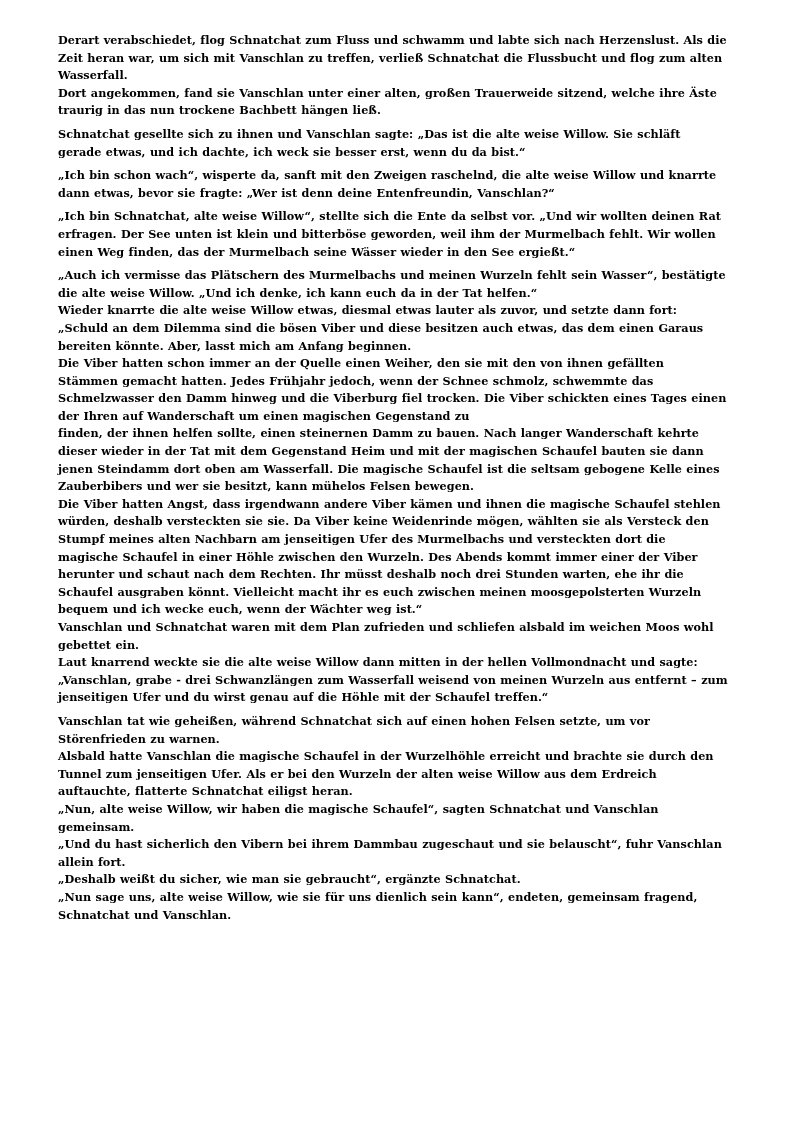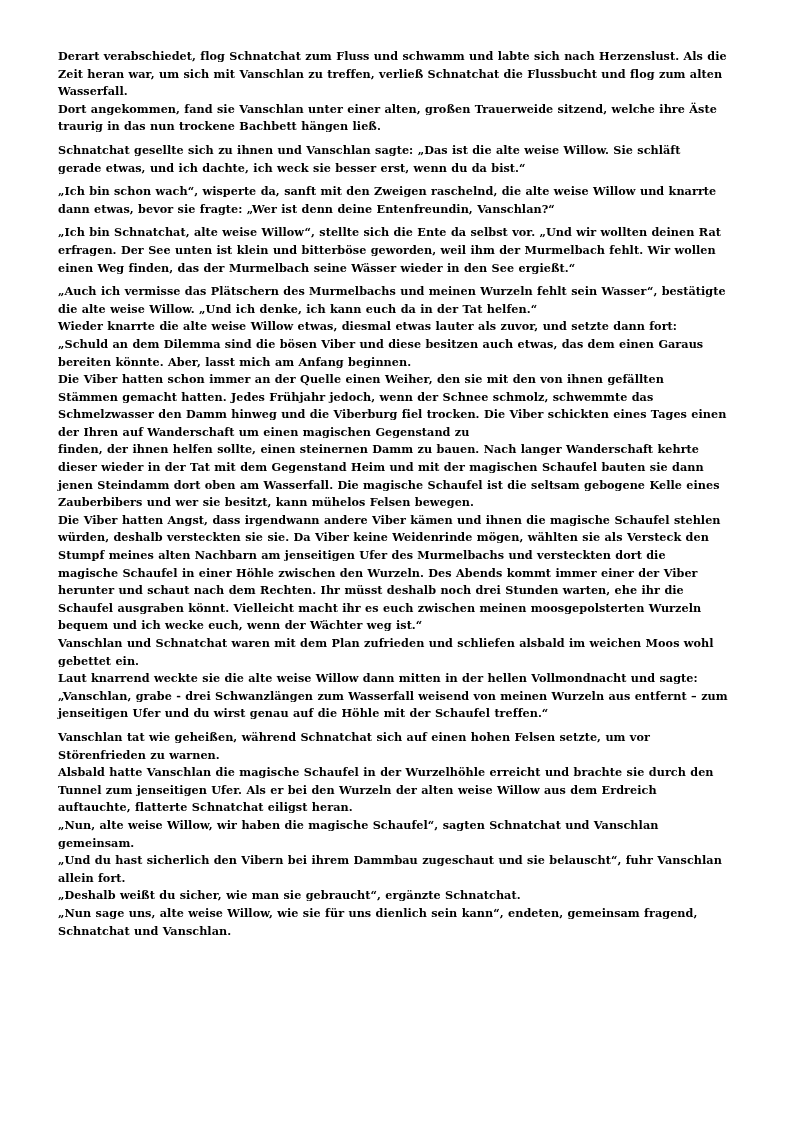--- a/index.html
+++ b/index.html
@@ -20,21 +20,21 @@
     left: 0;
     top: 0;
     width: 794px;
     height: 1123px;
     background: #ffffff;
   }
 
   .text-block {
     position: absolute;
     left: 58px;
-    top: 48px;
+    top: 32px;
     width: 680px;
   }
 
   
   .para {
     margin: 0 0 4px 0;
     font-family: "DejaVu Serif", serif;
     font-weight: 700;
     font-size: 11.4px;
     line-height: 17.6px;

